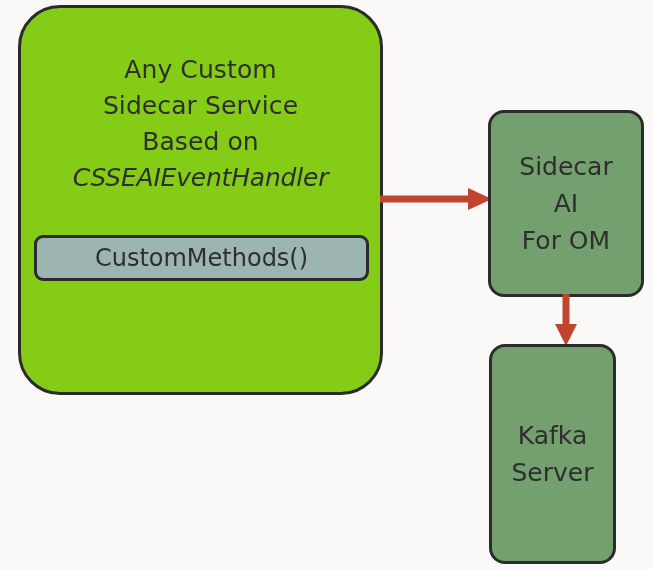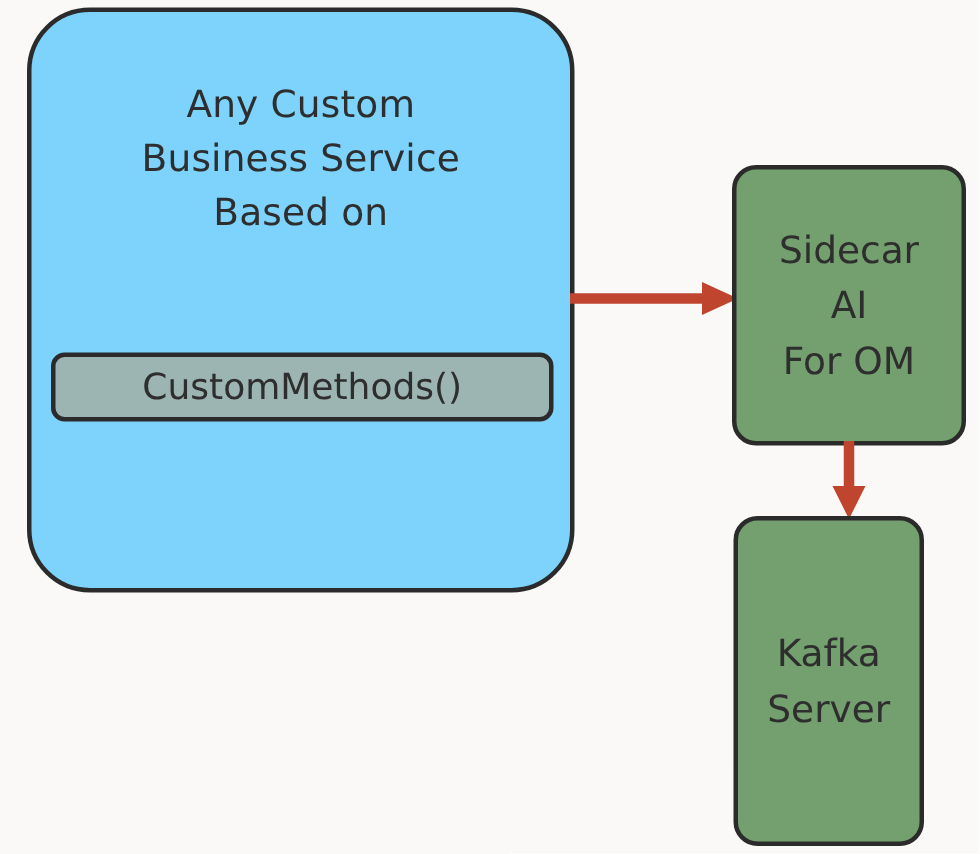--- a/index.html
+++ b/index.html
@@ -18,21 +18,21 @@
   }
 
   
   .service-box {
     position: absolute;
     left: 18px;
     top: 5px;
     width: 365px;
     height: 390px;
     box-sizing: border-box;
-    background: #7dd3fc;
+    background: #84cc16;
     border: 3px solid #2b2b2b;
     border-radius: 42px;
   }
   .service-title {
     position: absolute;
     left: 0;
     top: 44px;
     width: 100%;
     text-align: center;
     color: #2e2e2e;
@@ -105,22 +105,23 @@
 </style>
 </head>
 <body>
 
 <div id="canvas">
 
   <div class="service-box">
 
     <div class="service-title">
       <div>Any Custom</div>
-      <div>Business Service</div>
+      <div>Sidecar Service</div>
       <div>Based on</div>
+      <div class="line-italic">CSSEAIEventHandler</div>
     </div>
 
     <div class="method-chip chip-1">
       <span>CustomMethods()</span>
     </div>
 
 
   </div>
 
   <svg class="arrow-svg arrow-h" width="116" height="34" viewBox="0 0 116 34">

